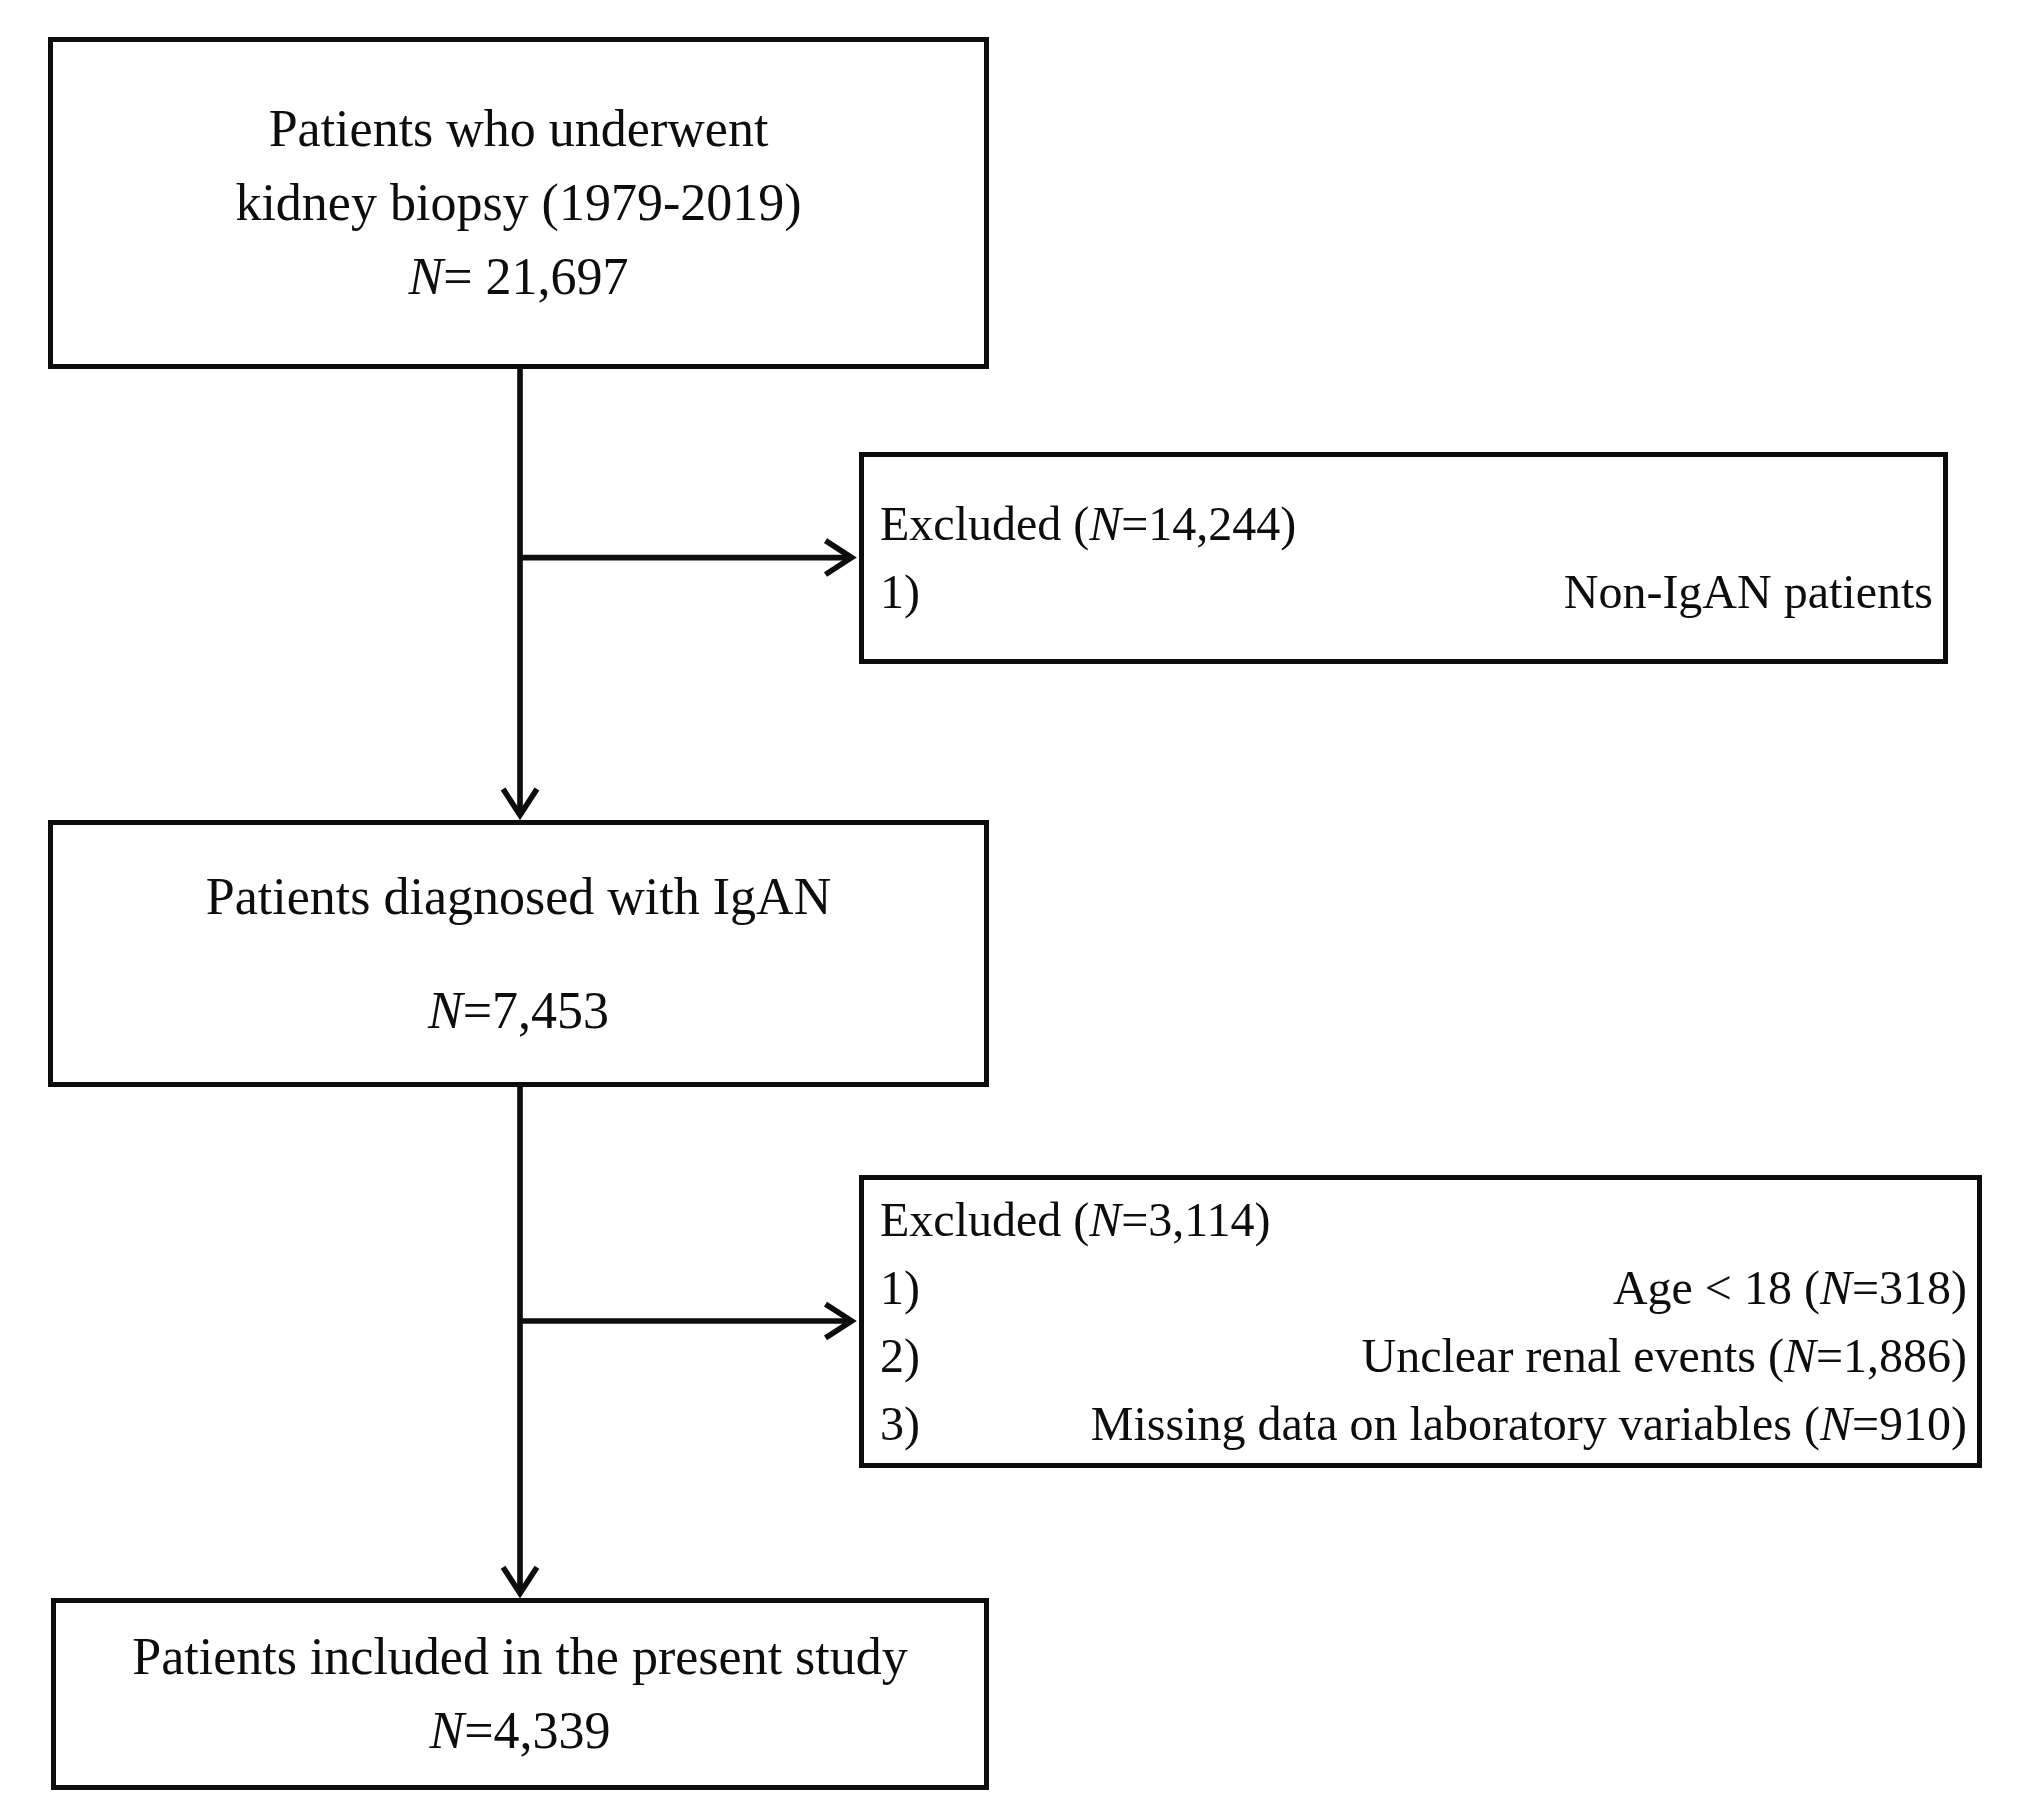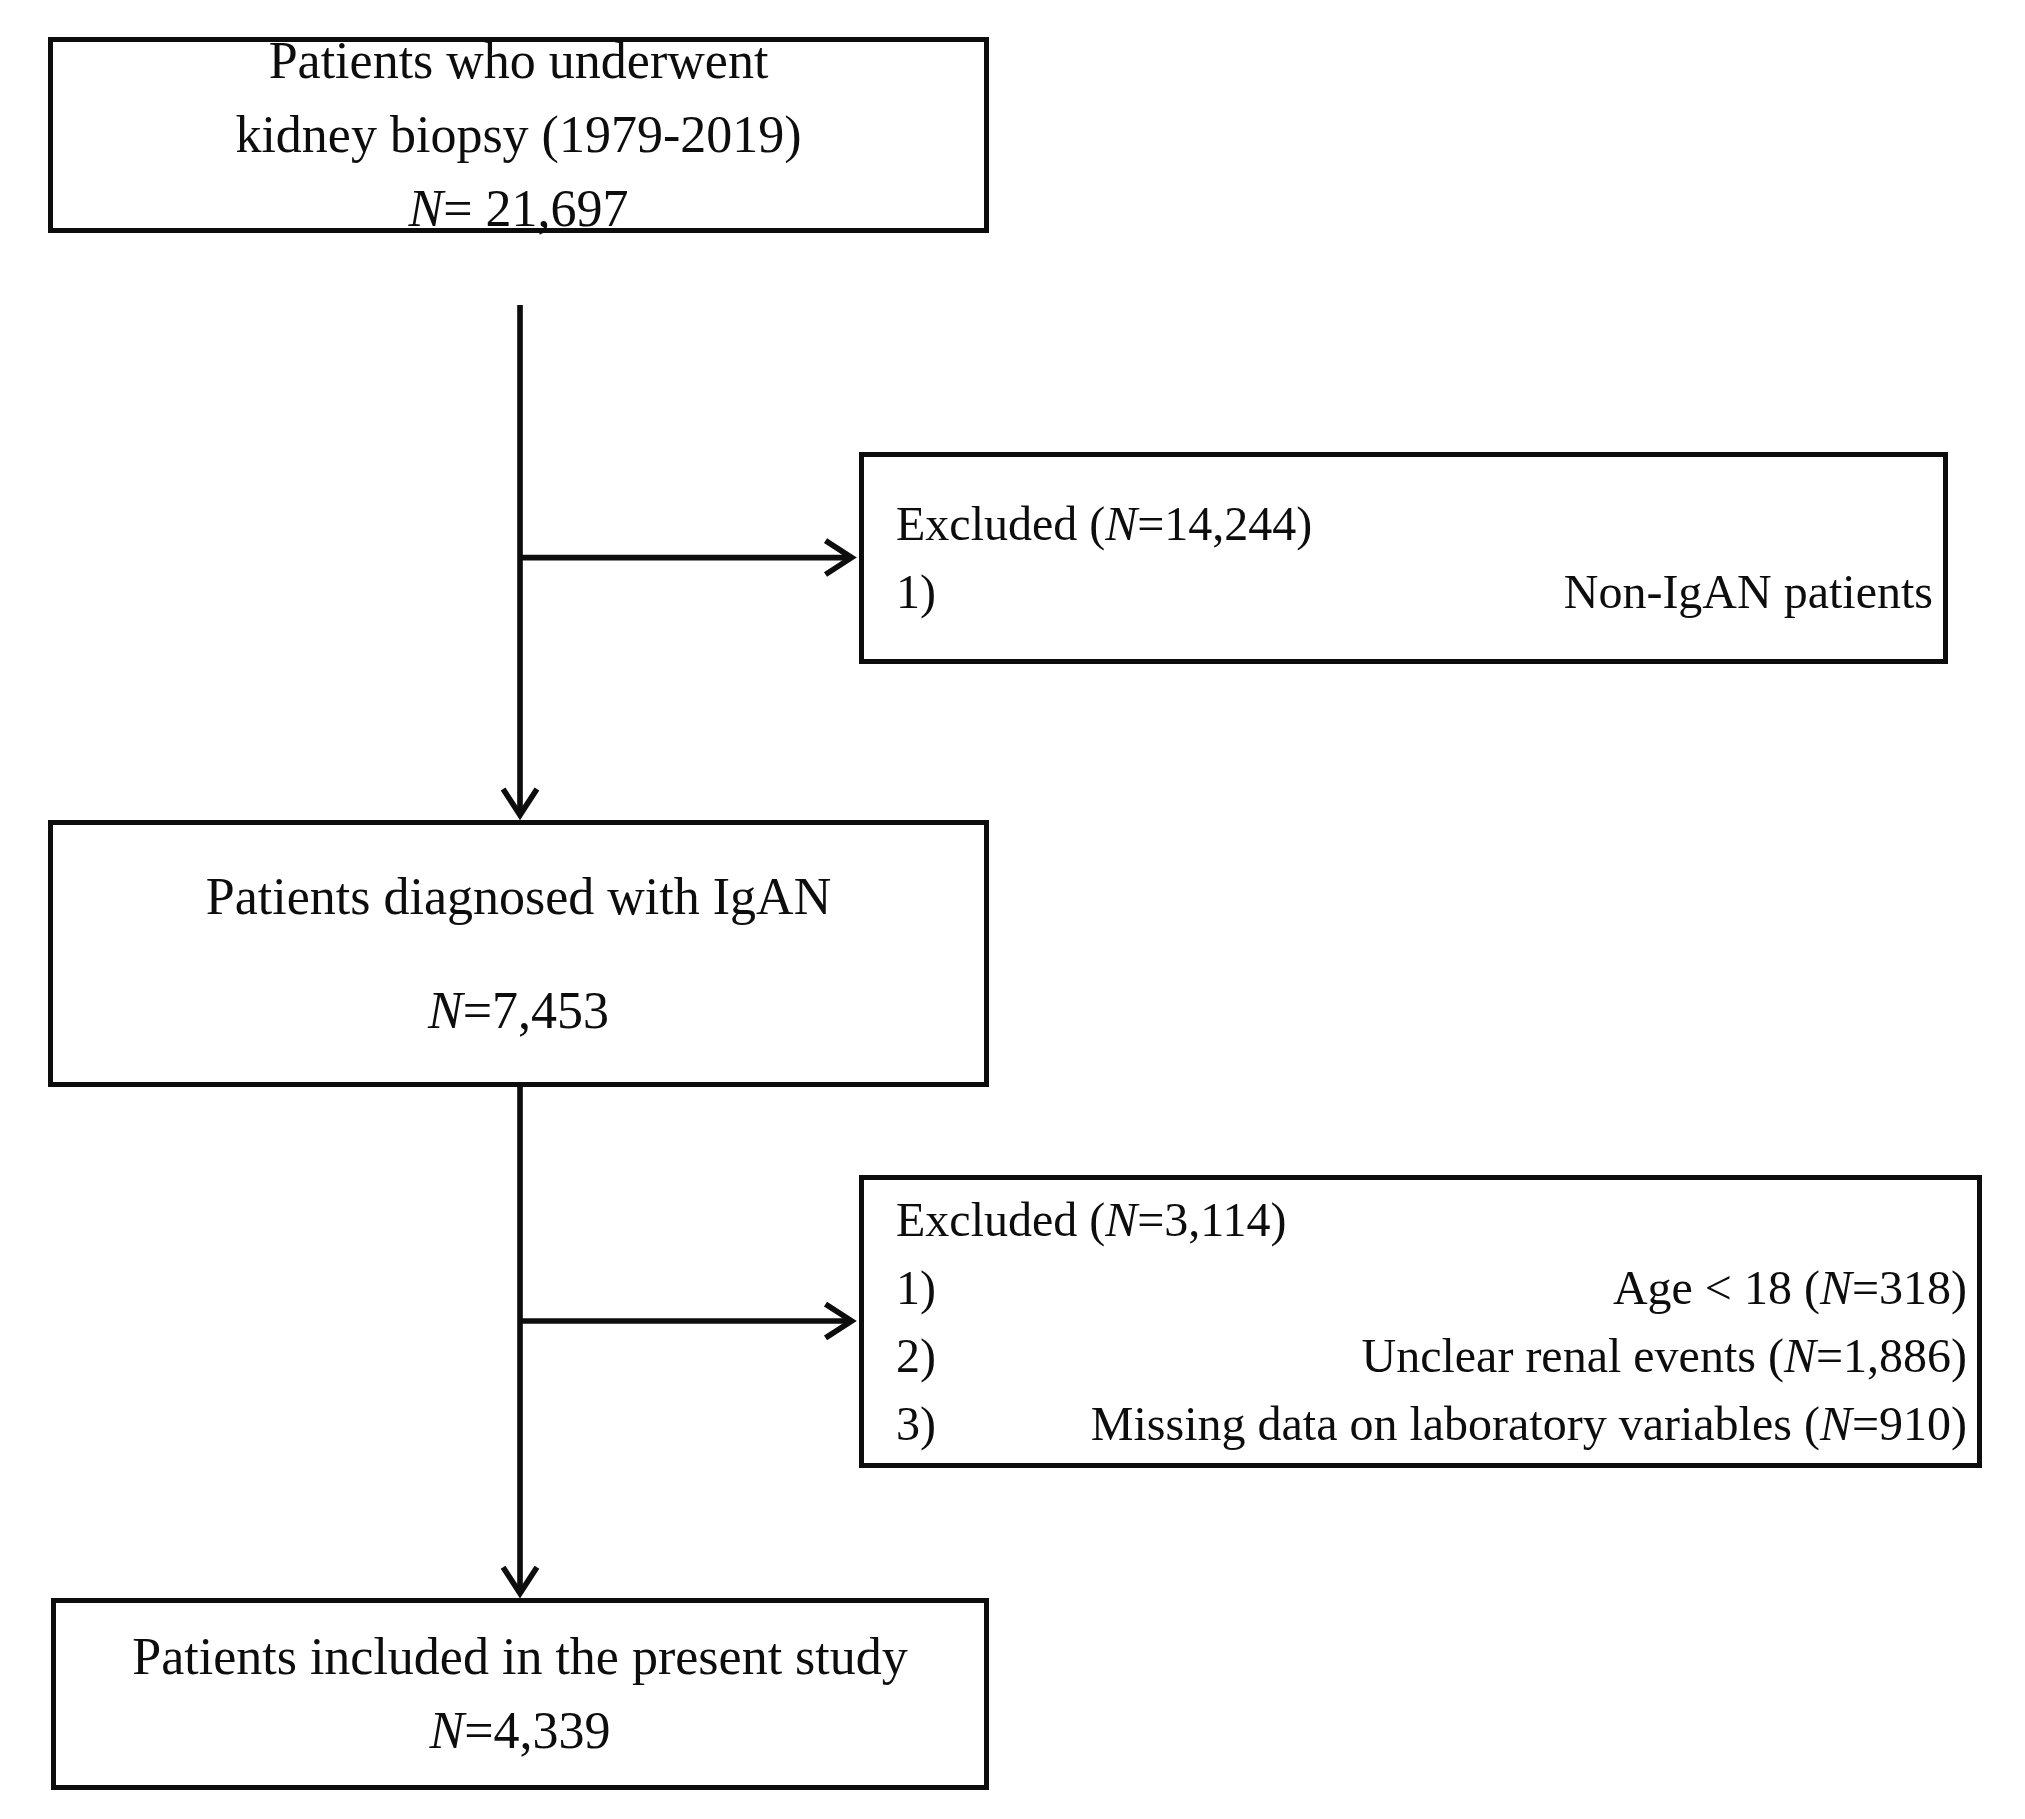--- a/index.html
+++ b/index.html
@@ -42,21 +42,21 @@
     justify-content: center;
     z-index: 2;
   }
   .box.centered {
     align-items: center;
     text-align: center;
     font-size: 52px;
     line-height: 74px;
   }
   .box.excl {
-    padding-left: 32px;
+    padding-left: 16px;
     padding-right: 10px;
     font-size: 48px;
     line-height: 68px;
     white-space: nowrap;
   }
   .tline {
     white-space: nowrap;
   }
   .item {
     display: flex;
@@ -84,21 +84,21 @@
     <line x1="737" y1="432" x2="737" y2="1154"></line>
     <path d="M 713 1118 L 737 1155 L 761 1118"></path>
     <line x1="737" y1="790" x2="1206" y2="790"></line>
     <path d="M 1170 766 L 1207 790 L 1170 814"></path>
     <line x1="737" y1="1540" x2="737" y2="2257"></line>
     <path d="M 713 2221 L 737 2258 L 761 2221"></path>
     <line x1="737" y1="1872" x2="1206" y2="1872"></line>
     <path d="M 1170 1848 L 1207 1872 L 1170 1896"></path>
   </svg>
 
-  <div class="box centered" style="left:48px; top:37px; width:941px; height:196px;">
+  <div class="box centered" style="left:48px; top:37px; width:941px; height:332px;">
     <div class="tline">Patients who underwent</div>
     <div class="tline">kidney biopsy (1979-2019)</div>
     <div class="tline"><span></span><span class="nit">N</span><span>= 21,697</span></div>
   </div>
 
   <div class="box excl" style="left:859px; top:452px; width:1089px; height:212px;">
     <div class="tline"><span>Excluded (</span><span class="nit">N</span><span>=14,244)</span></div>
     <div class="item">
       <span class="marker">1)</span>
       <span class="itext"><span>Non-IgAN patients</span><span class="nit"></span><span></span></span>

